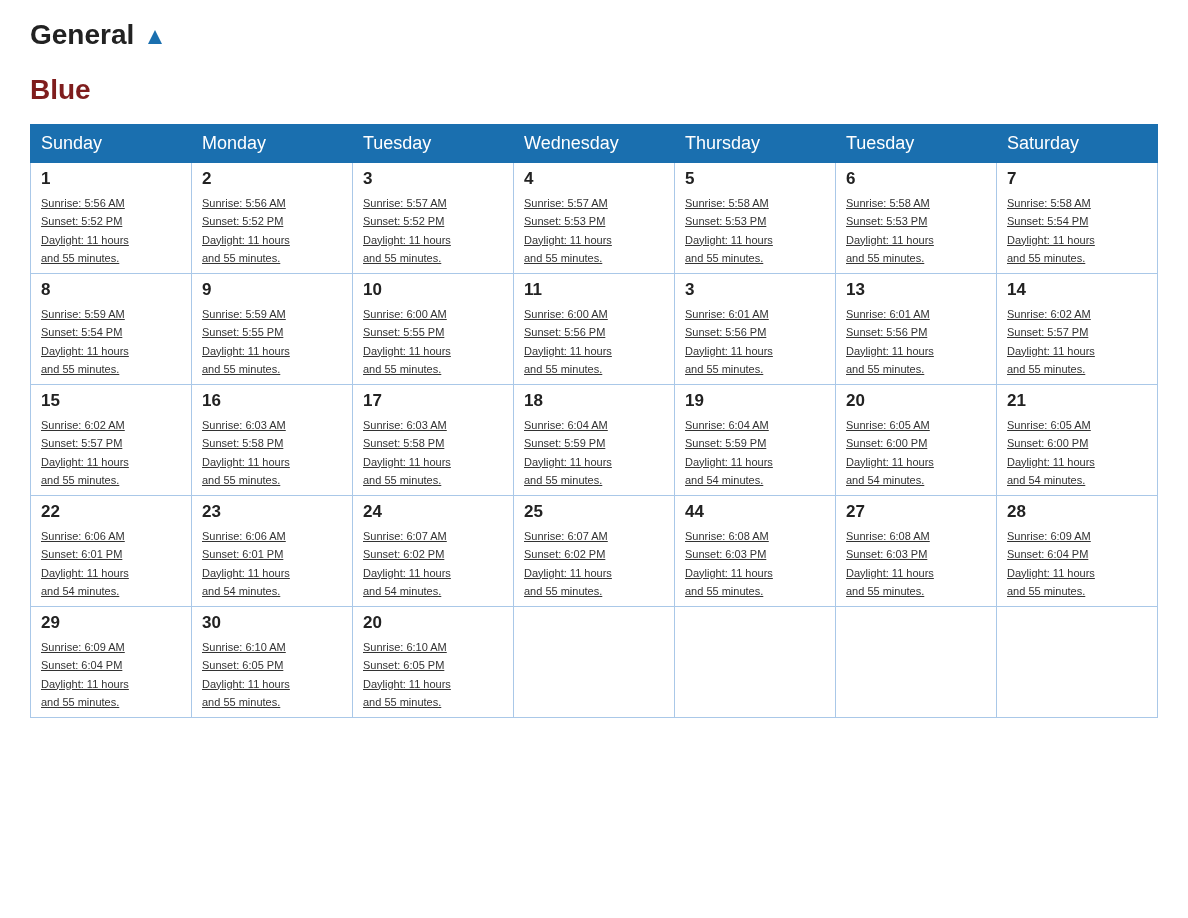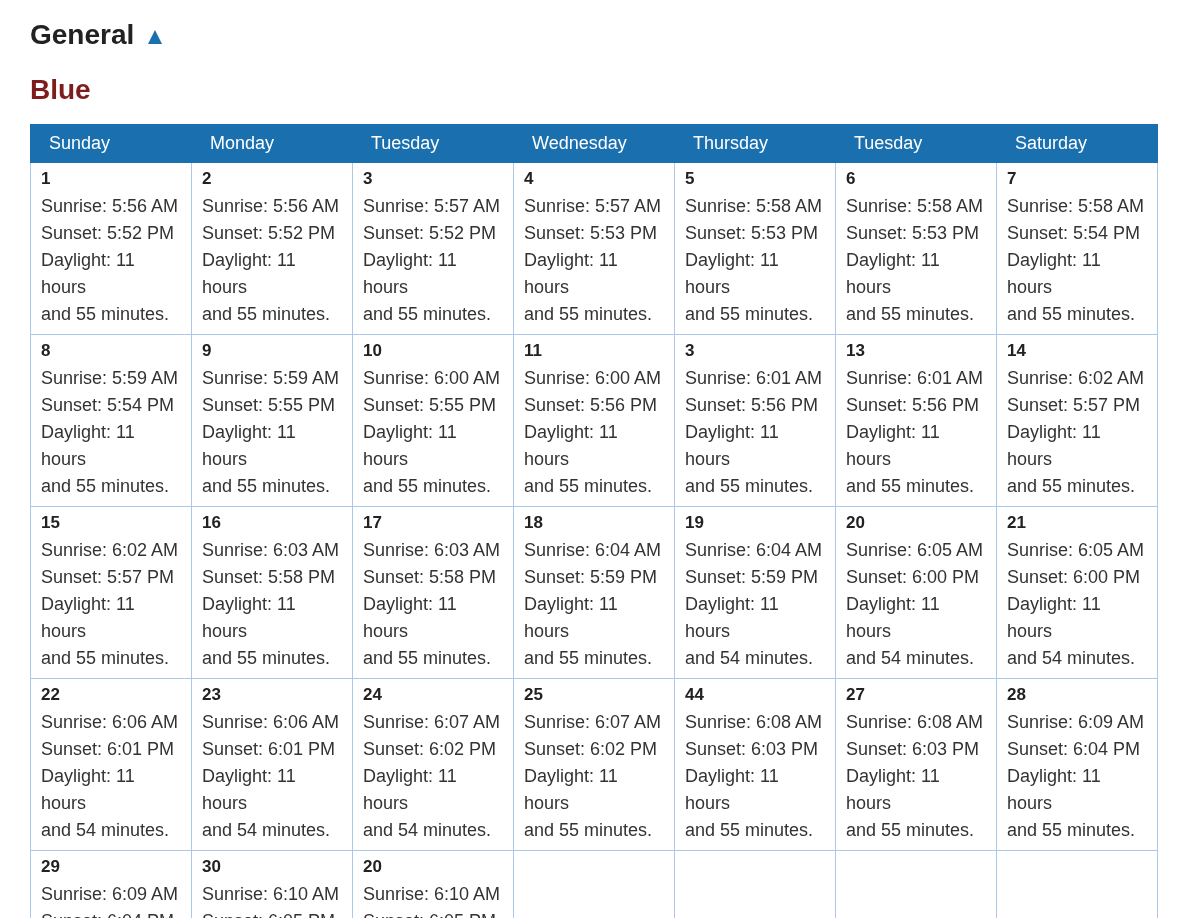--- a/index.html
+++ b/index.html
@@ -54,21 +54,21 @@
     table {
       width: 100%;
       border-collapse: collapse;
       table-layout: fixed;
     }
     thead tr th {
       background-color: #1a6faf;
       color: #fff;
       font-size: 18px;
       font-weight: normal;
-      padding: 8px 18px;
+      padding: 8px 10px;
       text-align: left;
       border: 1px solid #1a6faf;
     }
     tbody tr td {
       border: 1px solid #aac8e8;
       vertical-align: top;
       padding: 6px 10px;
       min-height: 90px;
       height: 110px;
     }
@@ -76,23 +76,24 @@
       height: auto;
     }
     .day-num {
       font-size: 17px;
       font-weight: bold;
       color: #222;
       display: block;
       margin-bottom: 4px;
     }
     .day-info {
-      font-size: 18px;
+      font-size: 11px;
       color: #333;
       line-height: 1.5;
+      text-decoration: underline;
     }
     .empty-cell {
       background: #fff;
     }
   </style>
 </head>
 <body>
 
 <div class="header">
   <div class="logo">

